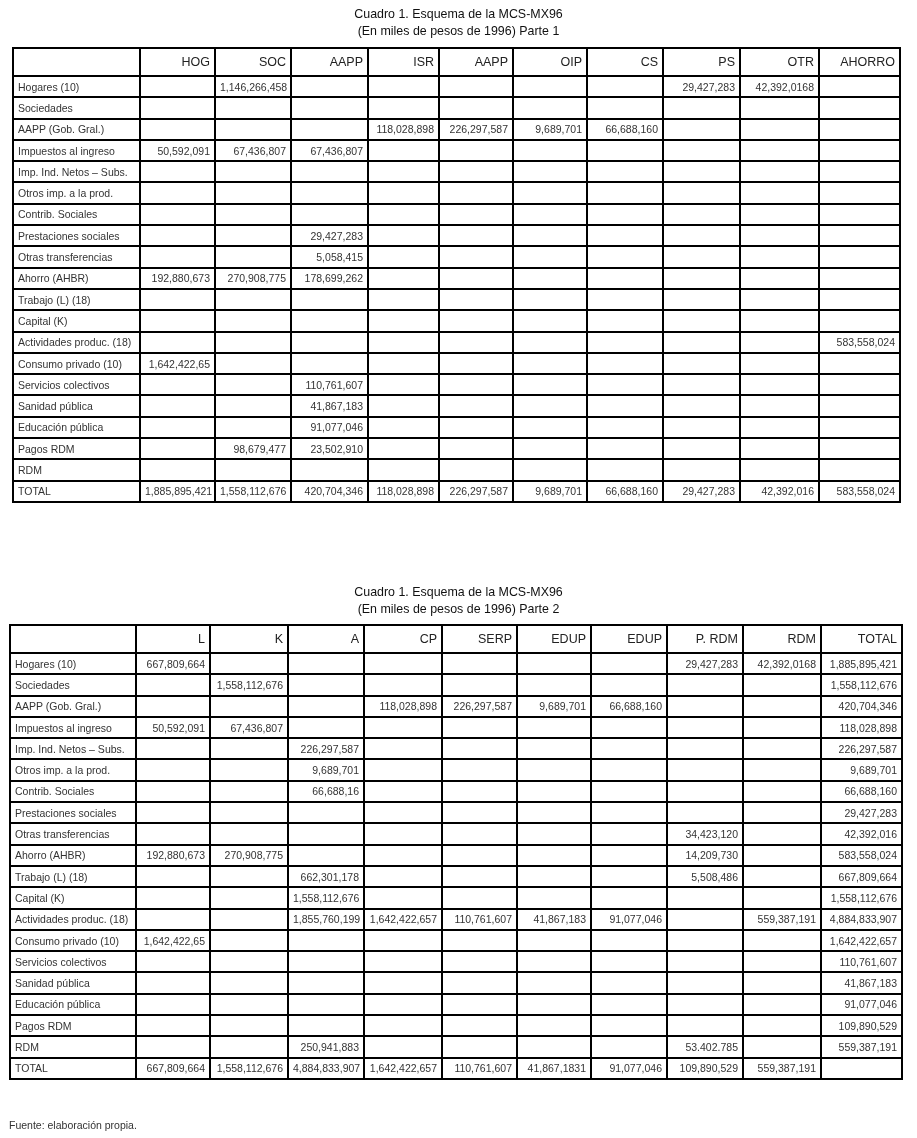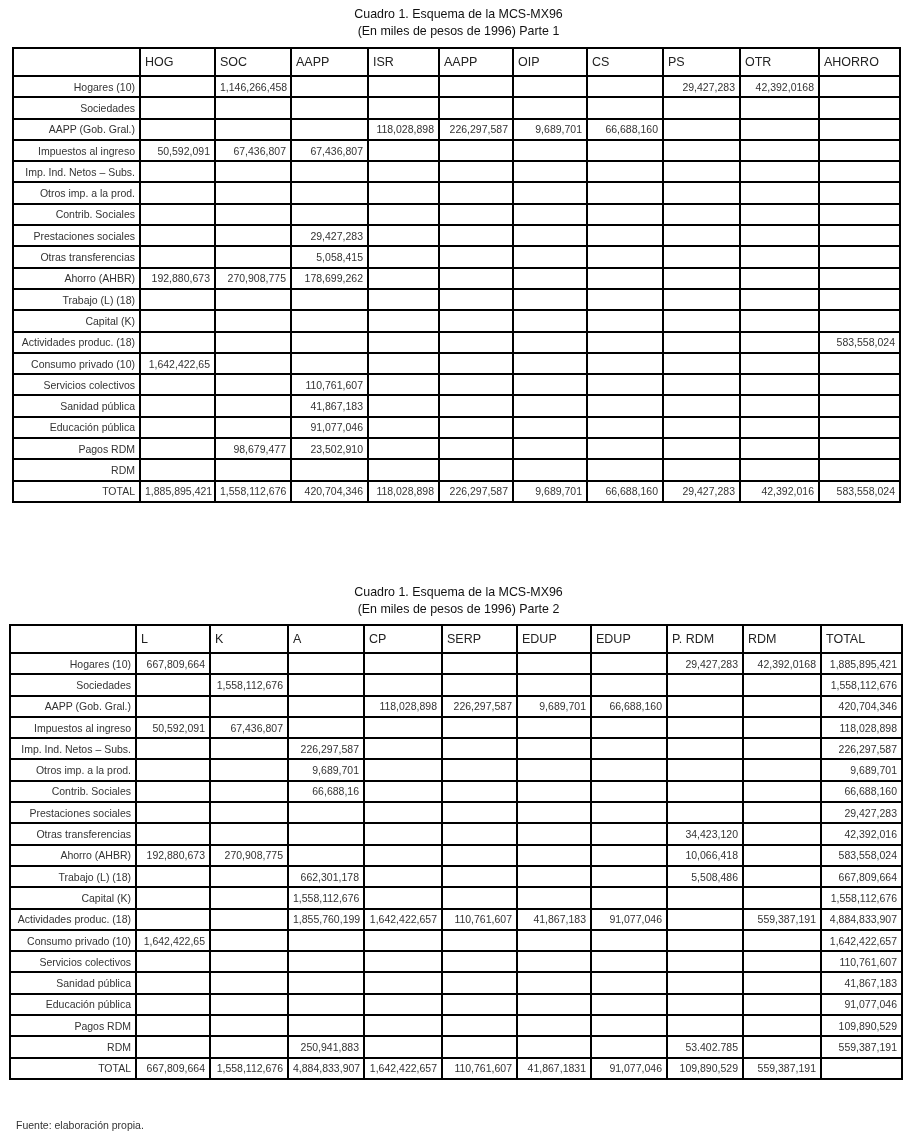--- a/index.html
+++ b/index.html
@@ -1,24 +1,24 @@
 <!DOCTYPE html>
 <html><head>
 <meta charset="utf-8">
 <style>
   html, body { margin: 0; padding: 0; background: #ffffff; }
   body { width: 917px; height: 1138px; position: relative; overflow: hidden;
          font-family: "Liberation Sans", sans-serif; color: #222; }
   .caption { position: absolute; width: 917px; text-align: center; font-size: 13.5px; line-height: 17px; color: #111; transform: scaleX(0.92); }
   .tbl { position: absolute; border-collapse: collapse; table-layout: fixed; }
   .tbl td { border: 2px solid #000; height: 19.3px; padding: 0 4px; font-size: 10.5px; white-space: nowrap; overflow: hidden; color: #333; }
-  .tbl tr.head td { height: 26px; text-align: left; font-size: 12.5px; color: #222; }
+  .tbl tr.head td { height: 26px; text-align: right; font-size: 12.5px; color: #222; }
   .tbl td.num { text-align: right; }
-  .tbl td.lab { text-align: right; }
-  .source { position: absolute; left: 16px; top: 1119px; font-size: 10.5px; color: #333; }
+  .tbl td.lab { text-align: left; }
+  .source { position: absolute; left: 9px; top: 1119px; font-size: 10.5px; color: #333; }
 </style>
 </head>
 <body>
 
 <div class="caption" style="top:5px;">
   <div>Cuadro 1. Esquema de la MCS-MX96</div>
   <div>(En miles de pesos de 1996) Parte 1</div>
 </div>
 
 <table class="tbl" id="t1" style="left:12px; top:47px; width:887px;">
@@ -464,21 +464,21 @@
       </tr>
       <tr>
         <td class="lab">Ahorro (AHBR)</td>
         <td class="num">192,880,673</td>
         <td class="num">270,908,775</td>
         <td class="num"></td>
         <td class="num"></td>
         <td class="num"></td>
         <td class="num"></td>
         <td class="num"></td>
-        <td class="num">10,066,418</td>
+        <td class="num">14,209,730</td>
         <td class="num"></td>
         <td class="num">583,558,024</td>
       </tr>
       <tr>
         <td class="lab">Trabajo (L) (18)</td>
         <td class="num"></td>
         <td class="num"></td>
         <td class="num">662,301,178</td>
         <td class="num"></td>
         <td class="num"></td>

